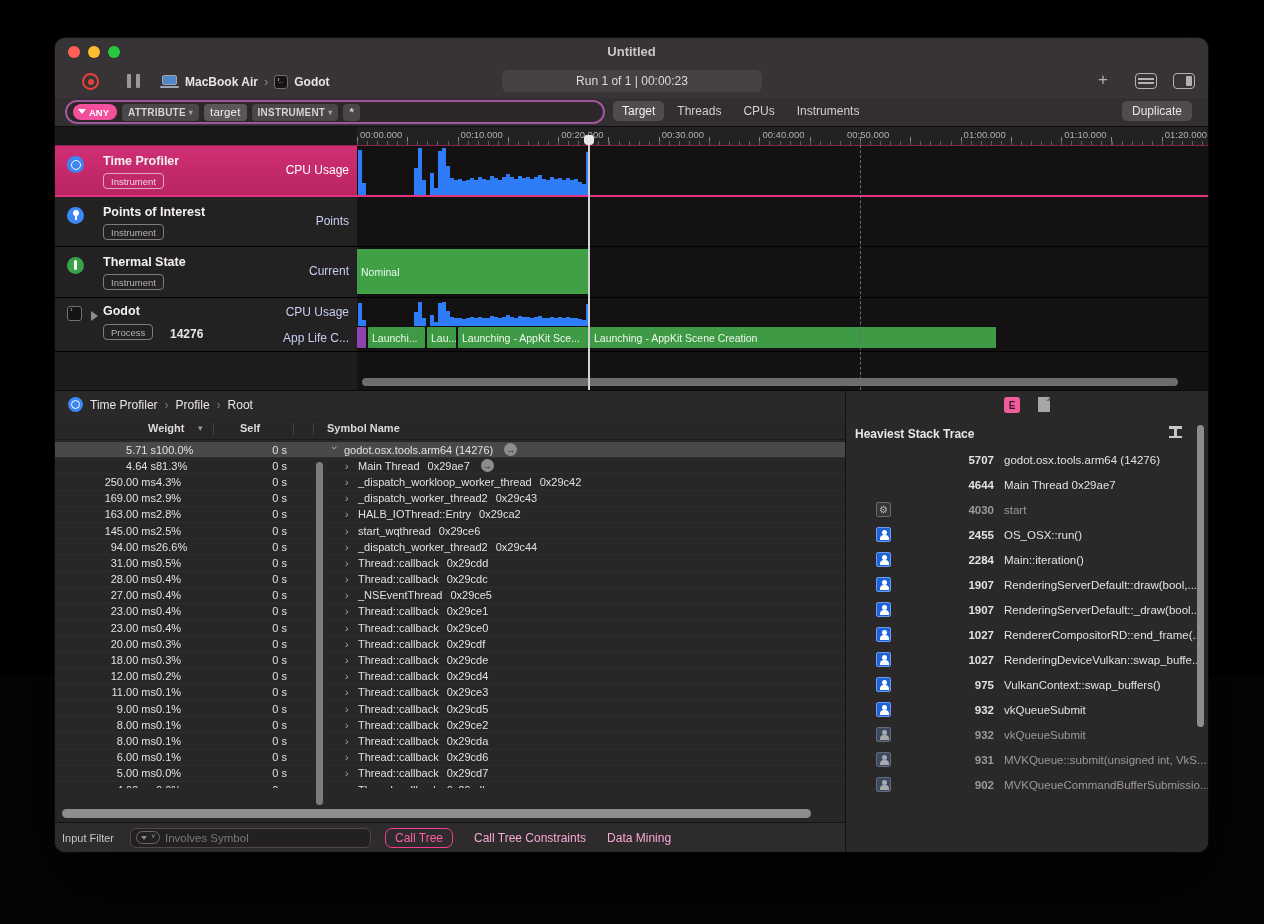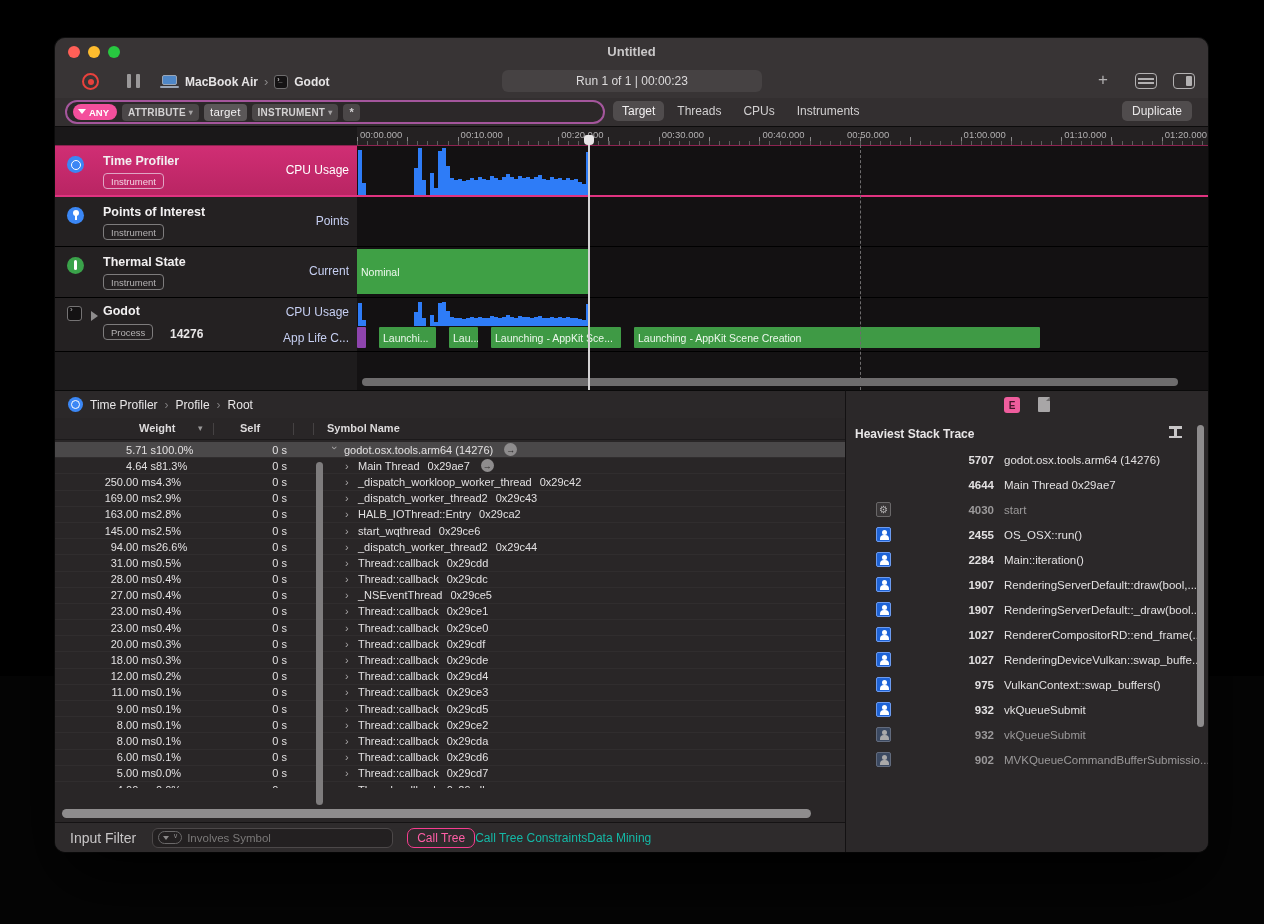--- a/index.html
+++ b/index.html
@@ -88,64 +88,64 @@
   .row1 .trk-badge { color:#f2d3e2; border-color:#e0a5c4; }
   .row4 .trk-badge { top:26px; }
   .badge-val { position:absolute; left:115px; top:29px; font-size:12px; font-weight:bold; color:#e8e6e7; }
   .right-lbl { position:absolute; right:8px; font-size:12px; color:#c6cff2; }
   .rl-mid { top:17px; }
   .row1 .right-lbl { color:#fff; }
   .rl-top { top:7px; } .rl-bot { top:33px; }
   .sparkline { position:absolute; left:1px; bottom:0; display:flex; align-items:flex-end; height:100%; }
   .sbar { width:4px; background:#2e7cf7; }
   .nominal-block { position:absolute; left:0; top:2px; width:233px; height:45px; background:#3fa045; color:#eef9ee; font-size:10.5px; display:flex; align-items:center; padding-left:4px; }
-  .lifebars { position:absolute; left:0; top:29px; height:21px; display:flex; gap:13px; }
+  .lifebars { position:absolute; left:0; top:29px; height:21px; display:flex; gap:2px; }
   .lbar { height:21px; background:#3f9a45; color:#ecf8ec; font-size:10.5px; display:flex; align-items:center; padding:0 4px; white-space:nowrap; overflow:hidden; border-radius:1px; flex:none; }
   .lbar.purple { background:#8e44ad; padding:0; }
   .dashline { position:absolute; left:805px; top:18px; height:245px; width:0; border-left:1px dashed #6e6c6d; z-index:4; }
   .playhead { position:absolute; left:533px; top:18px; height:245px; width:2px; background:#d4d2d3; z-index:5; }
   .ph-handle { position:absolute; left:529px; top:8px; width:10px; height:10px; background:#e8e6e7; border-radius:3px 3px 4px 4px; z-index:6; }
   .t-hscroll { position:absolute; left:307px; top:251px; width:816px; height:8px; background:#6e6c6d; border-radius:4px; z-index:3; }
   
   .breadbar { position:absolute; left:0; top:352px; width:790px; height:28px; background:#2b2829; border-top:1px solid #0a0a0a; display:flex; align-items:center; gap:7px; padding-left:13px; }
   .bc-icon { width:15px; height:15px; border-radius:50%; background:#3b87f5; position:relative; }
   .bc-icon::after { content:""; position:absolute; left:3px; top:3px; width:7px; height:7px; border:1.5px solid #fff; border-radius:50%; }
   .bc-item { font-size:12px; color:#e8e6e7; }
   .bc-sep { font-size:12px; color:#7e7c7d; }
   .dtable { position:absolute; left:0; top:380px; width:790px; height:404px; background:#292627; }
   .dt-head { position:absolute; left:0; top:0; width:100%; height:22px; border-bottom:1px solid #1c1a1b; font-size:11px; font-weight:bold; color:#dddbdc; }
-  .dh-weight { position:absolute; left:84px; top:4px; } .dh-chv { position:absolute; left:143px; top:5px; color:#9a9899; font-size:9px; font-weight:normal; }
+  .dh-weight { position:absolute; left:93px; top:4px; } .dh-chv { position:absolute; left:143px; top:5px; color:#9a9899; font-size:9px; font-weight:normal; }
   .dh-self { position:absolute; left:185px; top:4px; }
   .dh-sym { position:absolute; left:272px; top:4px; }
   .dh-div { position:absolute; top:5px; width:1px; height:12px; background:#454243; }
   .trows { position:absolute; left:0; top:24px; width:100%; height:346px; overflow:hidden; }
   .trow { display:flex; align-items:center; height:16.2px; font-size:11px; color:#e2e0e1; border-bottom:1px solid #302d2e; }
   .trow.sel { background:#4a4849; }
   .c-time { width:101px; text-align:right; flex:none; }
   .c-pct { width:47px; flex:none; }
   .c-self { width:84px; text-align:right; flex:none; }
   .c-sym { flex:1; display:flex; align-items:center; gap:5px; padding-left:44px; white-space:nowrap; overflow:hidden; }
   .c-sym.child { padding-left:58px; }
   .tchv { color:#a8a6a7; font-size:11px; width:8px; display:inline-block; }
   .tchv.open { transform:rotate(90deg); }
   .addr { margin-left:3px; }
   .gobadge { width:13px; height:13px; border-radius:50%; background:#8e8c8d; color:#2b2829; font-size:9px; display:inline-flex; align-items:center; justify-content:center; margin-left:6px; flex:none; }
   .vscroll-table { position:absolute; left:261px; top:44px; width:7px; height:343px; background:#7e7c7d; border-radius:3.5px; z-index:3; }
   .hscroll-table { position:absolute; left:7px; top:391px; width:749px; height:9px; background:#8e8c8d; border-radius:4.5px; z-index:3; }
   
   .bottombar { position:absolute; left:0; top:784px; width:790px; height:30px; background:#2e2b2c; border-top:1px solid #151314; display:flex; align-items:center; }
-  .bb-label { font-size:14px; color:#c8c6c7; margin-left:15px; }
+  .bb-label { font-size:11px; color:#c8c6c7; margin-left:7px; }
   .bb-input { position:relative; margin-left:16px; width:241px; height:20px; background:#232021; border:1px solid #4c4849; border-radius:6px; display:flex; align-items:center; }
   .bb-input .fico { margin-left:5px; width:24px; height:13px; border:1px solid #6a6869; border-radius:7px; position:relative; flex:none; }
   .bb-input .fico::before { content:""; position:absolute; left:4px; top:3.5px; border-left:3px solid transparent; border-right:3px solid transparent; border-top:4px solid #8a8889; }
   .bb-input .fico::after { content:"∨"; position:absolute; right:3px; top:0px; font-size:7px; color:#8a8889; }
   .bb-input input { flex:1; background:transparent; border:none; outline:none; font-size:11.5px; color:#e2e0e1; padding:0 6px 0 5px; font-family:"Liberation Sans",sans-serif; }
   .bb-input input::placeholder { color:#7a7878; }
   .calltree-btn { margin-left:14px; border:1.5px solid #f73d90; color:#ff5ea6; border-radius:7px; font-size:12px; padding:2px 9px; }
-  .bb-item { font-size:12px; color:#14b8a6; }
+  .bb-item { font-size:12px; color:#f9a8d4; margin-left:21px; }
   
   .rpanel { position:absolute; left:790px; top:352px; width:363px; height:462px; background:#2b2829; border-left:1px solid #131112; border-top:1px solid #0a0a0a; }
   .rp-tabicons { position:absolute; left:0; top:0; width:100%; height:28px; }
   .ebadge { position:absolute; left:158px; top:6px; width:16px; height:16px; background:#ef5d9d; border-radius:3px; color:#47162c; font-size:10px; font-weight:bold; display:flex; align-items:center; justify-content:center; }
   .docicon { position:absolute; left:192px; top:6px; width:12px; height:15px; background:#a8a6a7; border-radius:1px; }
   .docicon::after { content:""; position:absolute; right:0; top:0; border-left:4px solid transparent; border-bottom:4px solid #6d6b6c; }
   .rp-title { position:absolute; left:9px; top:36px; font-size:12px; font-weight:bold; color:#e8e6e7; }
   .cmpico { position:absolute; right:26px; top:35px; width:13px; height:12px; }
   .cmpico::before,.cmpico::after { content:""; position:absolute; left:0; width:13px; height:2.5px; background:#c8c6c7; }
   .cmpico::before{top:0;} .cmpico::after{bottom:0;}
@@ -776,20 +776,27 @@
             <span class="islot">
               <span class="uicon"></span>
             </span>
             <span class="cnt">932</span>
             <span class="snm">vkQueueSubmit</span>
           </div>
           <div class="srow dim">
             <span class="islot">
               <span class="uicon"></span>
             </span>
+            <span class="cnt">931</span>
+            <span class="snm">MVKQueue::submit(unsigned int, VkS...</span>
+          </div>
+          <div class="srow dim">
+            <span class="islot">
+              <span class="uicon"></span>
+            </span>
             <span class="cnt">902</span>
             <span class="snm">MVKQueueCommandBufferSubmissio...</span>
           </div>
         </div>
       <div class="vscroll-right"></div>
     </div>
 
   </div>
 </div>
 

